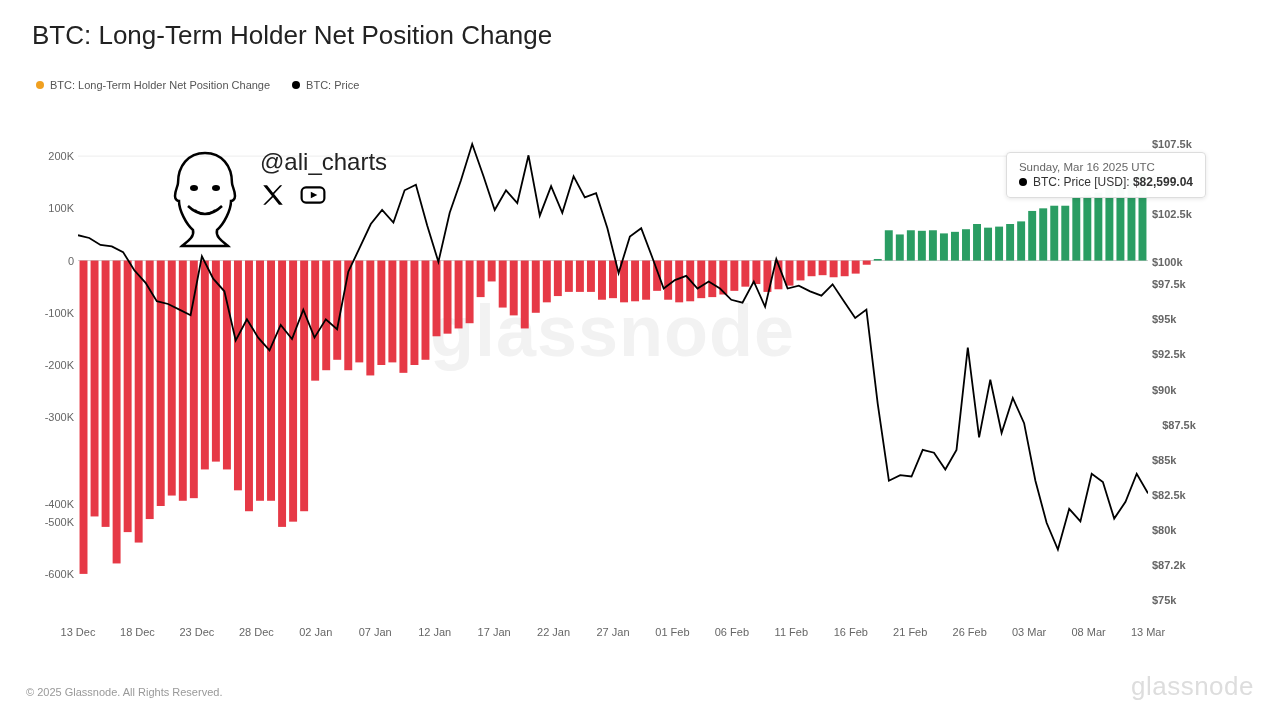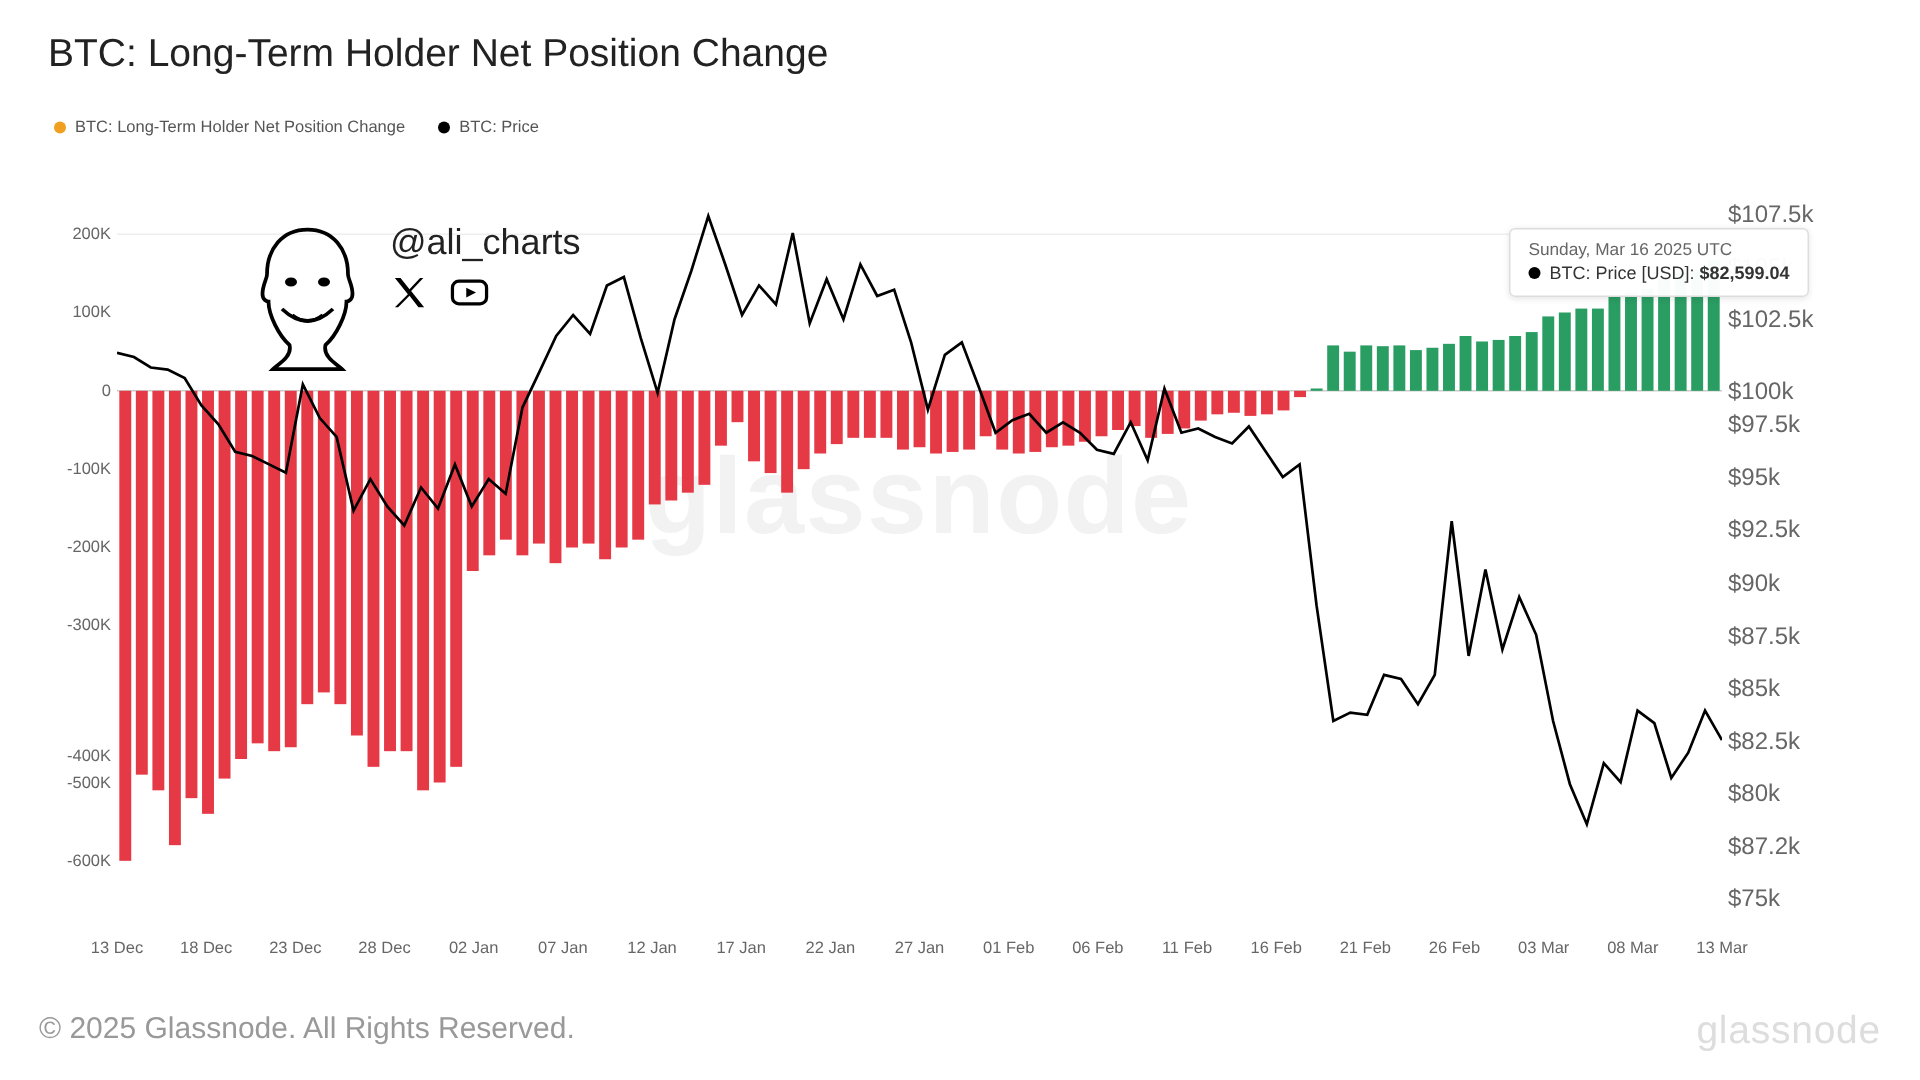--- a/index.html
+++ b/index.html
@@ -45,23 +45,24 @@
     font-size: 11px;
     color: #666;
     text-align: right;
   }
   .y-right {
     position: absolute;
     right: -58px;
     top: 0;
     height: 100%;
     width: 54px;
-    font-size: 16px;
+    font-size: 11px;
     color: #666;
     text-align: left;
+    font-weight: bold;
   }
   .y-tick { position: absolute; width: 100%; transform: translateY(-50%); }
   .x-axis {
     position: absolute;
     bottom: -26px;
     left: 0;
     width: 100%;
     font-size: 11px;
     color: #666;
     display: flex;
@@ -121,21 +122,21 @@
     font-size: 24px;
     font-weight: 400;
     color: #222;
   }
   .icons { display: flex; gap: 14px; margin-top: 6px; }
   .ic { width: 26px; height: 26px; }
   .footer {
     position: absolute;
     bottom: 22px;
     left: 26px;
-    font-size: 20px;
+    font-size: 11px;
     color: #999;
   }
   .brand {
     position: absolute;
     bottom: 18px;
     right: 26px;
     font-size: 26px;
     font-weight: 500;
     color: #ddd;
     letter-spacing: 0.5px;
@@ -195,21 +196,21 @@
     </div>
   <div class="y-right" id="yRight">
       <div class="y-tick" style="top: 14.0299px;">$107.5k</div>
       <div class="y-tick" style="top: 49.1045px;">$105k</div>
       <div class="y-tick" style="top: 84.1791px;">$102.5k</div>
       <div class="y-tick" style="top: 132px;">$100k</div>
       <div class="y-tick" style="top: 154.328px;">$97.5k</div>
       <div class="y-tick" style="top: 189.403px;">$95k</div>
       <div class="y-tick" style="top: 224.478px;">$92.5k</div>
       <div class="y-tick" style="top: 259.552px;">$90k</div>
-      <div class="y-tick" style="top: 294.627px;">$87.5k</div>
+      <div class="y-tick" style="top: 294.627px; text-align: center;">$87.5k</div>
       <div class="y-tick" style="top: 329.701px;">$85k</div>
       <div class="y-tick" style="top: 364.776px;">$82.5k</div>
       <div class="y-tick" style="top: 399.851px;">$80k</div>
       <div class="y-tick" style="top: 434.925px;">$87.2k</div>
       <div class="y-tick" style="top: 470px;">$75k</div>
     </div>
   <div class="x-axis" id="xAxis">
       <div class="x-tick" style="left: 0px;">13 Dec</div>
       <div class="x-tick" style="left: 59.4444px;">18 Dec</div>
       <div class="x-tick" style="left: 118.889px;">23 Dec</div>

